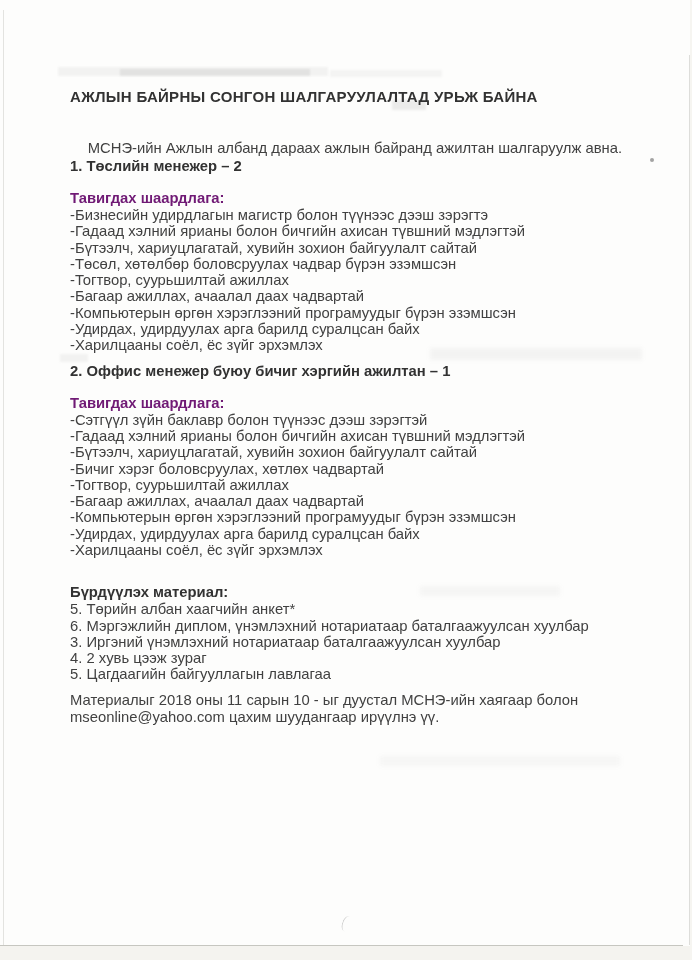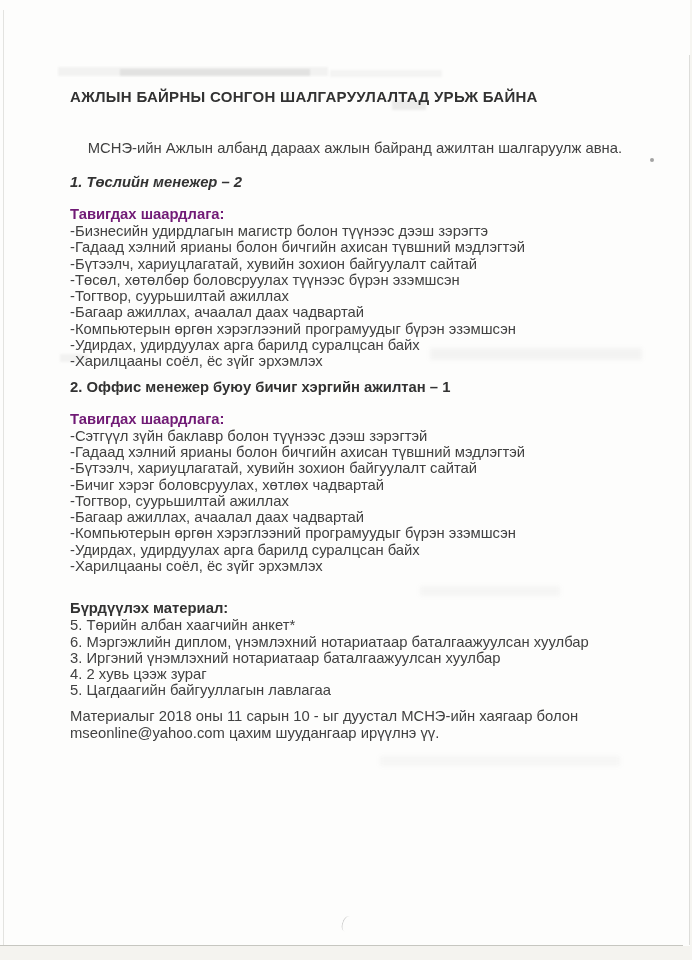--- a/index.html
+++ b/index.html
@@ -29,21 +29,21 @@
   }
   .doc-title {
     margin-top:88px;
     font-size:15px; font-weight:bold; color:#323232;
     letter-spacing:0.3px; line-height:18px;
   }
   .intro { margin-top:34px;text-align:right; }
   .position-heading {
     font-size:14.8px; font-weight:bold; color:#323232; line-height:18px;
   }
-  .ph-1 { margin-top:16px;font-style:italic; }
+  .ph-1 { margin-top:0; }
   .ph-2 { margin-top:8px; }
   .req-label {
     margin-top:15px;
     font-weight:bold; color:#701a75; line-height:17px;
   }
   ul.req-list, ol.mat-list { list-style:none; }
   ul.req-list li { line-height:16.3px; }
   .materials-heading {
     margin-top:25px;
     font-weight:bold; color:#323232; line-height:18px;
@@ -94,21 +94,21 @@
     <div class="doc-title">АЖЛЫН БАЙРНЫ СОНГОН ШАЛГАРУУЛАЛТАД УРЬЖ БАЙНА</div>
 
     <p class="intro">МСНЭ-ийн Ажлын албанд дараах ажлын байранд ажилтан шалгаруулж авна.</p>
 
     <div class="position-heading ph-1">1. Төслийн менежер – 2</div>
     <div class="req-label">Тавигдах шаардлага:</div>
     <ul class="req-list">
       <li>-Бизнесийн удирдлагын магистр болон түүнээс дээш зэрэгтэ</li>
       <li>-Гадаад хэлний ярианы болон бичгийн ахисан түвшний мэдлэгтэй</li>
       <li>-Бүтээлч, хариуцлагатай, хувийн зохион байгуулалт сайтай</li>
-      <li>-Төсөл, хөтөлбөр боловсруулах түүнээс бүрэн эзэмшсэн</li>
+      <li>-Төсөл, хөтөлбөр боловсруулах чадвар бүрэн эзэмшсэн</li>
       <li>-Тогтвор, суурьшилтай ажиллах</li>
       <li>-Багаар ажиллах, ачаалал даах чадвартай</li>
       <li>-Компьютерын өргөн хэрэглээний програмуудыг бүрэн эзэмшсэн</li>
       <li>-Удирдах, удирдуулах арга барилд суралцсан байх</li>
       <li>-Харилцааны соёл, ёс зүйг эрхэмлэх</li>
     </ul>
 
     <div class="position-heading ph-2">2. Оффис менежер буюу бичиг хэргийн ажилтан – 1</div>
     <div class="req-label">Тавигдах шаардлага:</div>
     <ul class="req-list">

